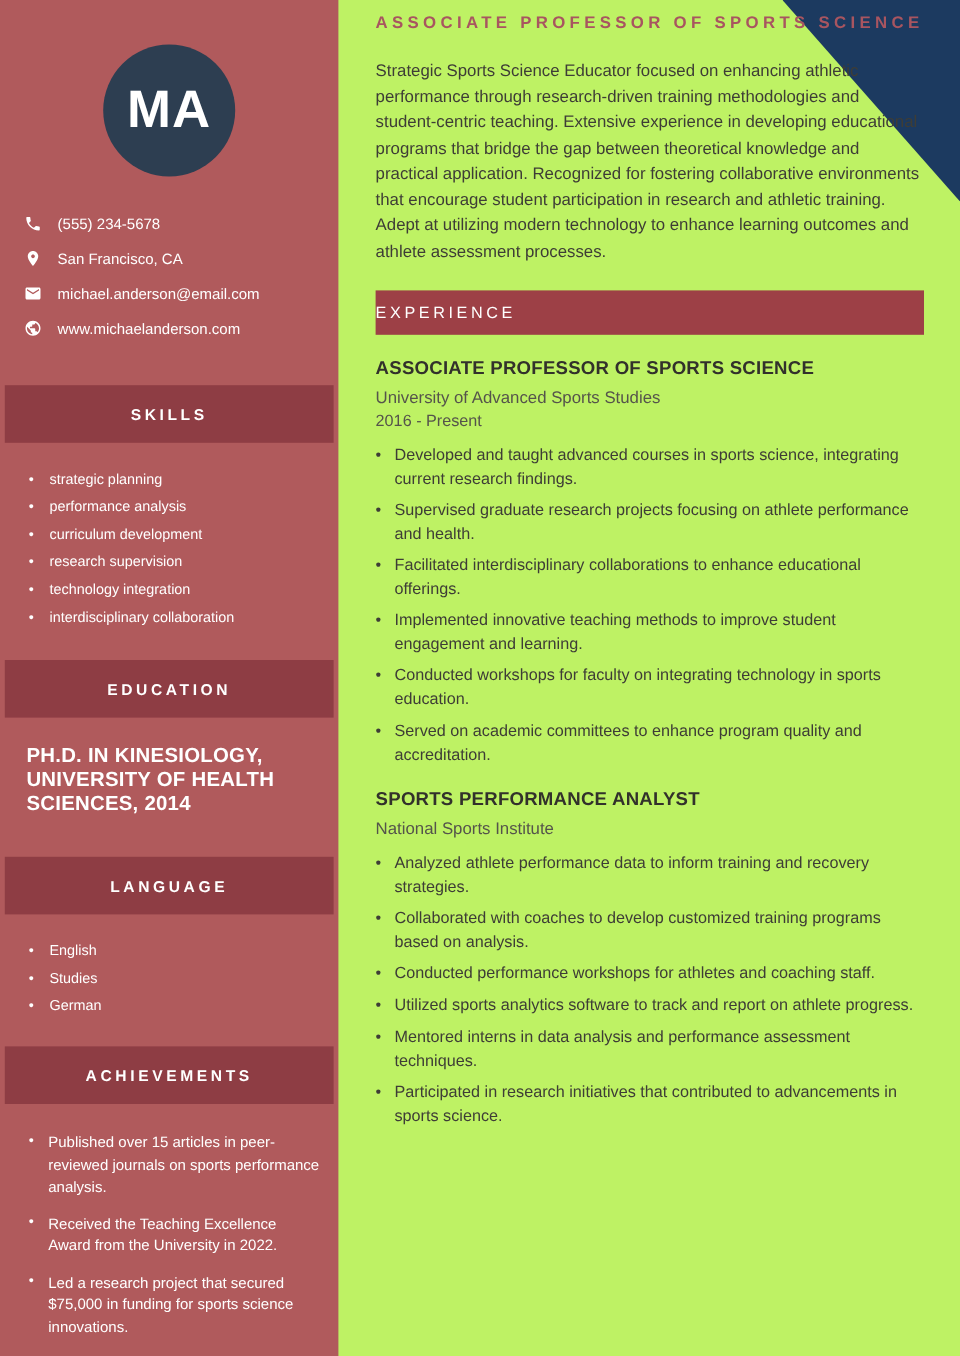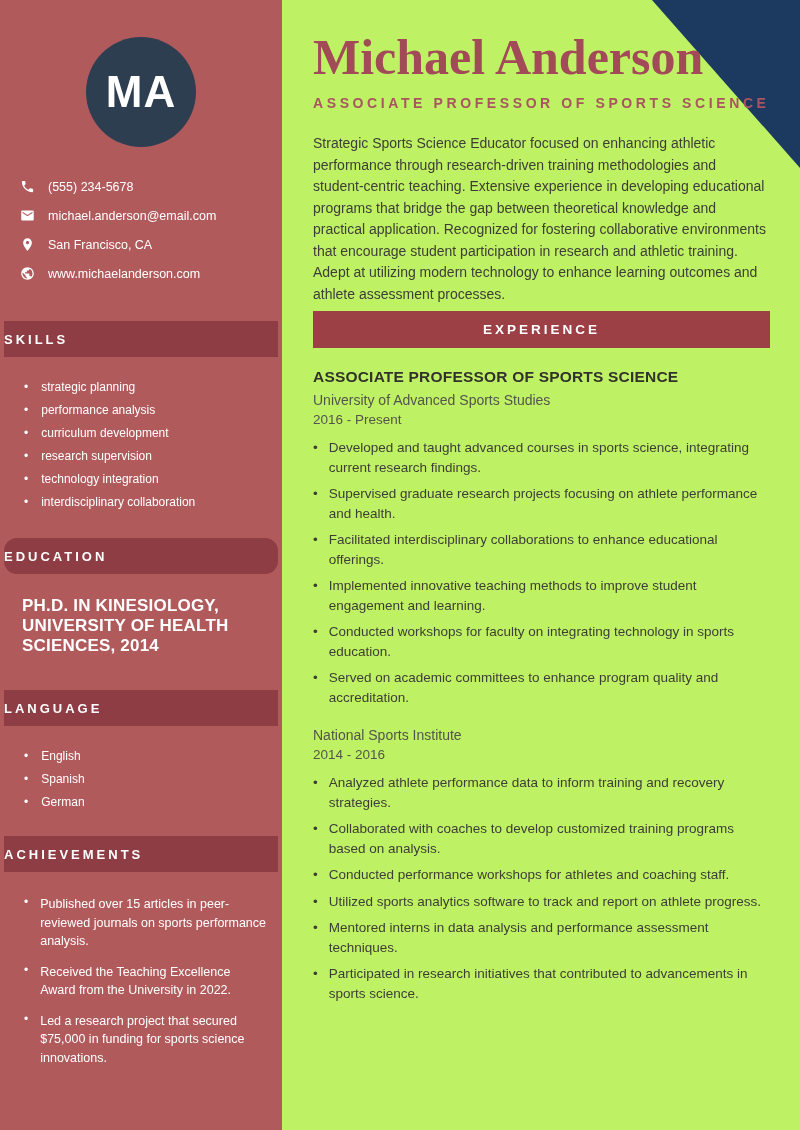--- a/index.html
+++ b/index.html
@@ -12,46 +12,46 @@
   .sidebar { width:282px; flex-shrink:0; background:#b05a5c; color:#fff; padding-bottom:40px; }
   .avatar { width:110px; height:110px; border-radius:50%; background:#2d3e51; margin:37px auto 0;
             display:flex; align-items:center; justify-content:center; }
   .avatar span { font-size:44px; font-weight:bold; color:#fff; letter-spacing:1px; }
   .contact { list-style:none; margin-top:32px; padding:0 18px 0 20px; }
   .contact li { display:flex; align-items:center; gap:13px; margin-bottom:14px; font-size:12.5px;text-align:center; }
   .contact li:last-child { margin-bottom:0; }
   .cicon { width:15px; height:15px; flex-shrink:0; display:flex; align-items:center; justify-content:center; }
   .cicon svg { width:15px; height:15px; fill:#fff; }
 
-  .band { margin:0 4px; height:36px; background:#8e3d44; display:flex; align-items:center; justify-content:flex-start;
+  .band { margin:0 4px; height:48px; background:#8e3d44; display:flex; align-items:center; justify-content:center;
           font-size:13px; font-weight:bold; letter-spacing:3px; color:#fff; }
   .band.skills { margin-top:40px; }
-  .band.education { margin-top:28px;border-radius:13px; }
+  .band.education { margin-top:28px; }
   .band.language { margin-top:34px; }
   .band.achievements { margin-top:26px; }
 
   .dotlist { list-style:none; margin-top:23px; padding:0 20px 0 24px; }
   .dotlist li { display:flex; gap:13px; font-size:12px; line-height:15px; margin-bottom:8px; }
   .dot { color:#fff; font-size:12px; line-height:15px; flex-shrink:0; }
   .edu-text { padding:0 20px 0 22px; margin-top:22px; font-size:17px; font-weight:bold; line-height:20px; letter-spacing:0.2px; }
   .achlist { list-style:none; margin-top:23px; padding:0 16px 0 24px; }
   .achlist li { display:flex; gap:12px; font-size:12.5px; line-height:18.5px; margin-bottom:12px; }
 
   
   .main { flex:1; position:relative; padding:0 30px 0 31px; color:#3e3d36; }
   .corner-triangle { position:absolute; top:0; right:0; width:148px; height:168px; background:#1c3a60;
                      clip-path:polygon(0 0, 100% 0, 100% 100%); }
   .name { font-family:"Liberation Serif", serif; font-weight:bold; font-size:50px; line-height:1.1;
           color:#a24a58; margin-top:30px; position:relative; z-index:1; }
   .subtitle { margin-top:10px; font-size:14px; font-weight:bold; letter-spacing:3.6px; color:#a85560;
               position:relative; z-index:1; }
   .summary { margin-top:22px; font-size:14px; line-height:21.5px; color:#3e3d36; position:relative; z-index:1; }
 
-  .exp-band { margin-top:6px; height:37px; background:#9d4046; display:flex; align-items:center; justify-content:center;
-              color:#fff; font-size:13.5px; font-weight:bold; letter-spacing:3px; }
+  .exp-band { margin-top:22px; height:37px; background:#9d4046; display:flex; align-items:center; 
+              color:#fff; font-size:13.5px; font-weight:normal; letter-spacing:3px; }
   .job { margin-top:20px; }
   .job-title { font-size:15.5px; font-weight:bold; color:#32312b; letter-spacing:0.2px; }
   .job-company { margin-top:6px; font-size:14px; color:#55544b; }
   .job-dates { margin-top:4px; font-size:13.5px; color:#55544b; }
   .job-bullets { list-style:none; margin-top:11px; }
   .job-bullets li { display:flex; gap:11px; font-size:13.5px; line-height:19.5px; margin-bottom:7px; color:#3e3d36; }
   .jdot { color:#3e3d36; flex-shrink:0; }
 </style>
 </head>
 <body>
@@ -69,32 +69,32 @@
         <span class="cicon">
           <svg viewBox="0 0 24 24">
               <path d="M6.62 10.79c1.44 2.83 3.76 5.14 6.59 6.59l2.2-2.21c.27-.27.67-.36 1.02-.24 1.12.37 2.33.57 3.57.57.55 0 1 .45 1 1V20c0 .55-.45 1-1 1-9.39 0-17-7.61-17-17 0-.55.45-1 1-1h3.5c.55 0 1 .45 1 1 0 1.25.2 2.45.57 3.57.11.35.03.74-.25 1.02l-2.2 2.2z"></path>
             </svg>
         </span>
         <span>(555) 234-5678</span>
       </li>
       <li>
         <span class="cicon">
           <svg viewBox="0 0 24 24">
+              <path d="M12 2C8.13 2 5 5.13 5 9c0 5.25 7 13 7 13s7-7.75 7-13c0-3.87-3.13-7-7-7zm0 9.5c-1.38 0-2.5-1.12-2.5-2.5s1.12-2.5 2.5-2.5 2.5 1.12 2.5 2.5-1.12 2.5-2.5 2.5z"></path>
+            </svg>
+        </span>
+        <span>San Francisco, CA</span>
+      </li>
+      <li>
+        <span class="cicon">
+          <svg viewBox="0 0 24 24">
               <path d="M20 4H4c-1.1 0-1.99.9-1.99 2L2 18c0 1.1.9 2 2 2h16c1.1 0 2-.9 2-2V6c0-1.1-.9-2-2-2zm0 4l-8 5-8-5V6l8 5 8-5v2z"></path>
             </svg>
         </span>
         <span>michael.anderson@email.com</span>
-      </li>
-      <li>
-        <span class="cicon">
-          <svg viewBox="0 0 24 24">
-              <path d="M12 2C8.13 2 5 5.13 5 9c0 5.25 7 13 7 13s7-7.75 7-13c0-3.87-3.13-7-7-7zm0 9.5c-1.38 0-2.5-1.12-2.5-2.5s1.12-2.5 2.5-2.5 2.5 1.12 2.5 2.5-1.12 2.5-2.5 2.5z"></path>
-            </svg>
-        </span>
-        <span>San Francisco, CA</span>
       </li>
       <li>
         <span class="cicon">
           <svg viewBox="0 0 24 24">
               <path d="M12 2C6.48 2 2 6.48 2 12s4.48 10 10 10 10-4.48 10-10S17.52 2 12 2zm-1 17.93c-3.95-.49-7-3.85-7-7.93 0-.62.08-1.21.21-1.79L9 15v1c0 1.1.9 2 2 2v1.93zm6.9-2.54c-.26-.81-1-1.39-1.9-1.39h-1v-3c0-.55-.45-1-1-1H8v-2h2c.55 0 1-.45 1-1V7h2c1.1 0 2-.9 2-2v-.41c2.93 1.19 5 4.06 5 7.41 0 2.08-.8 3.97-2.1 5.39z"></path>
             </svg>
         </span>
         <span>www.michaelanderson.com</span>
       </li>
     </ul>
@@ -137,21 +137,21 @@
     <div class="band language">
       <span>LANGUAGE</span>
     </div>
     <ul class="dotlist">
       <li>
           <span class="dot">•</span>
           <span>English</span>
         </li>
       <li>
           <span class="dot">•</span>
-          <span>Spanish</span>
+          <span>Studies</span>
         </li>
       <li>
           <span class="dot">•</span>
           <span>German</span>
         </li>
     </ul>
 
     <div class="band achievements">
       <span>ACHIEVEMENTS</span>
     </div>
@@ -168,21 +168,20 @@
           <span class="dot">•</span>
           <span>Led a research project that secured $75,000 in funding for sports science innovations.</span>
         </li>
     </ul>
 
   </aside>
 
   <main class="main">
     <div class="corner-triangle"></div>
 
-    <h1 class="name">Michael Anderson</h1>
     <div class="subtitle">ASSOCIATE PROFESSOR OF SPORTS SCIENCE</div>
 
     <p class="summary">Strategic Sports Science Educator focused on enhancing athletic performance through research-driven training methodologies and student-centric teaching. Extensive experience in developing educational programs that bridge the gap between theoretical knowledge and practical application. Recognized for fostering collaborative environments that encourage student participation in research and athletic training. Adept at utilizing modern technology to enhance learning outcomes and athlete assessment processes.</p>
 
     <div class="exp-band">
       <span>EXPERIENCE</span>
     </div>
 
     <section class="job">
       <div class="job-title">ASSOCIATE PROFESSOR OF SPORTS SCIENCE</div>
@@ -210,22 +209,22 @@
             <span>Conducted workshops for faculty on integrating technology in sports education.</span>
           </li>
         <li>
             <span class="jdot">•</span>
             <span>Served on academic committees to enhance program quality and accreditation.</span>
           </li>
       </ul>
     </section>
 
     <section class="job">
+      <div class="job-title">SPORTS PERFORMANCE ANALYST</div>
       <div class="job-company">National Sports Institute</div>
-      <div class="job-dates">2014 - 2016</div>
       <ul class="job-bullets">
         <li>
             <span class="jdot">•</span>
             <span>Analyzed athlete performance data to inform training and recovery strategies.</span>
           </li>
         <li>
             <span class="jdot">•</span>
             <span>Collaborated with coaches to develop customized training programs based on analysis.</span>
           </li>
         <li>

